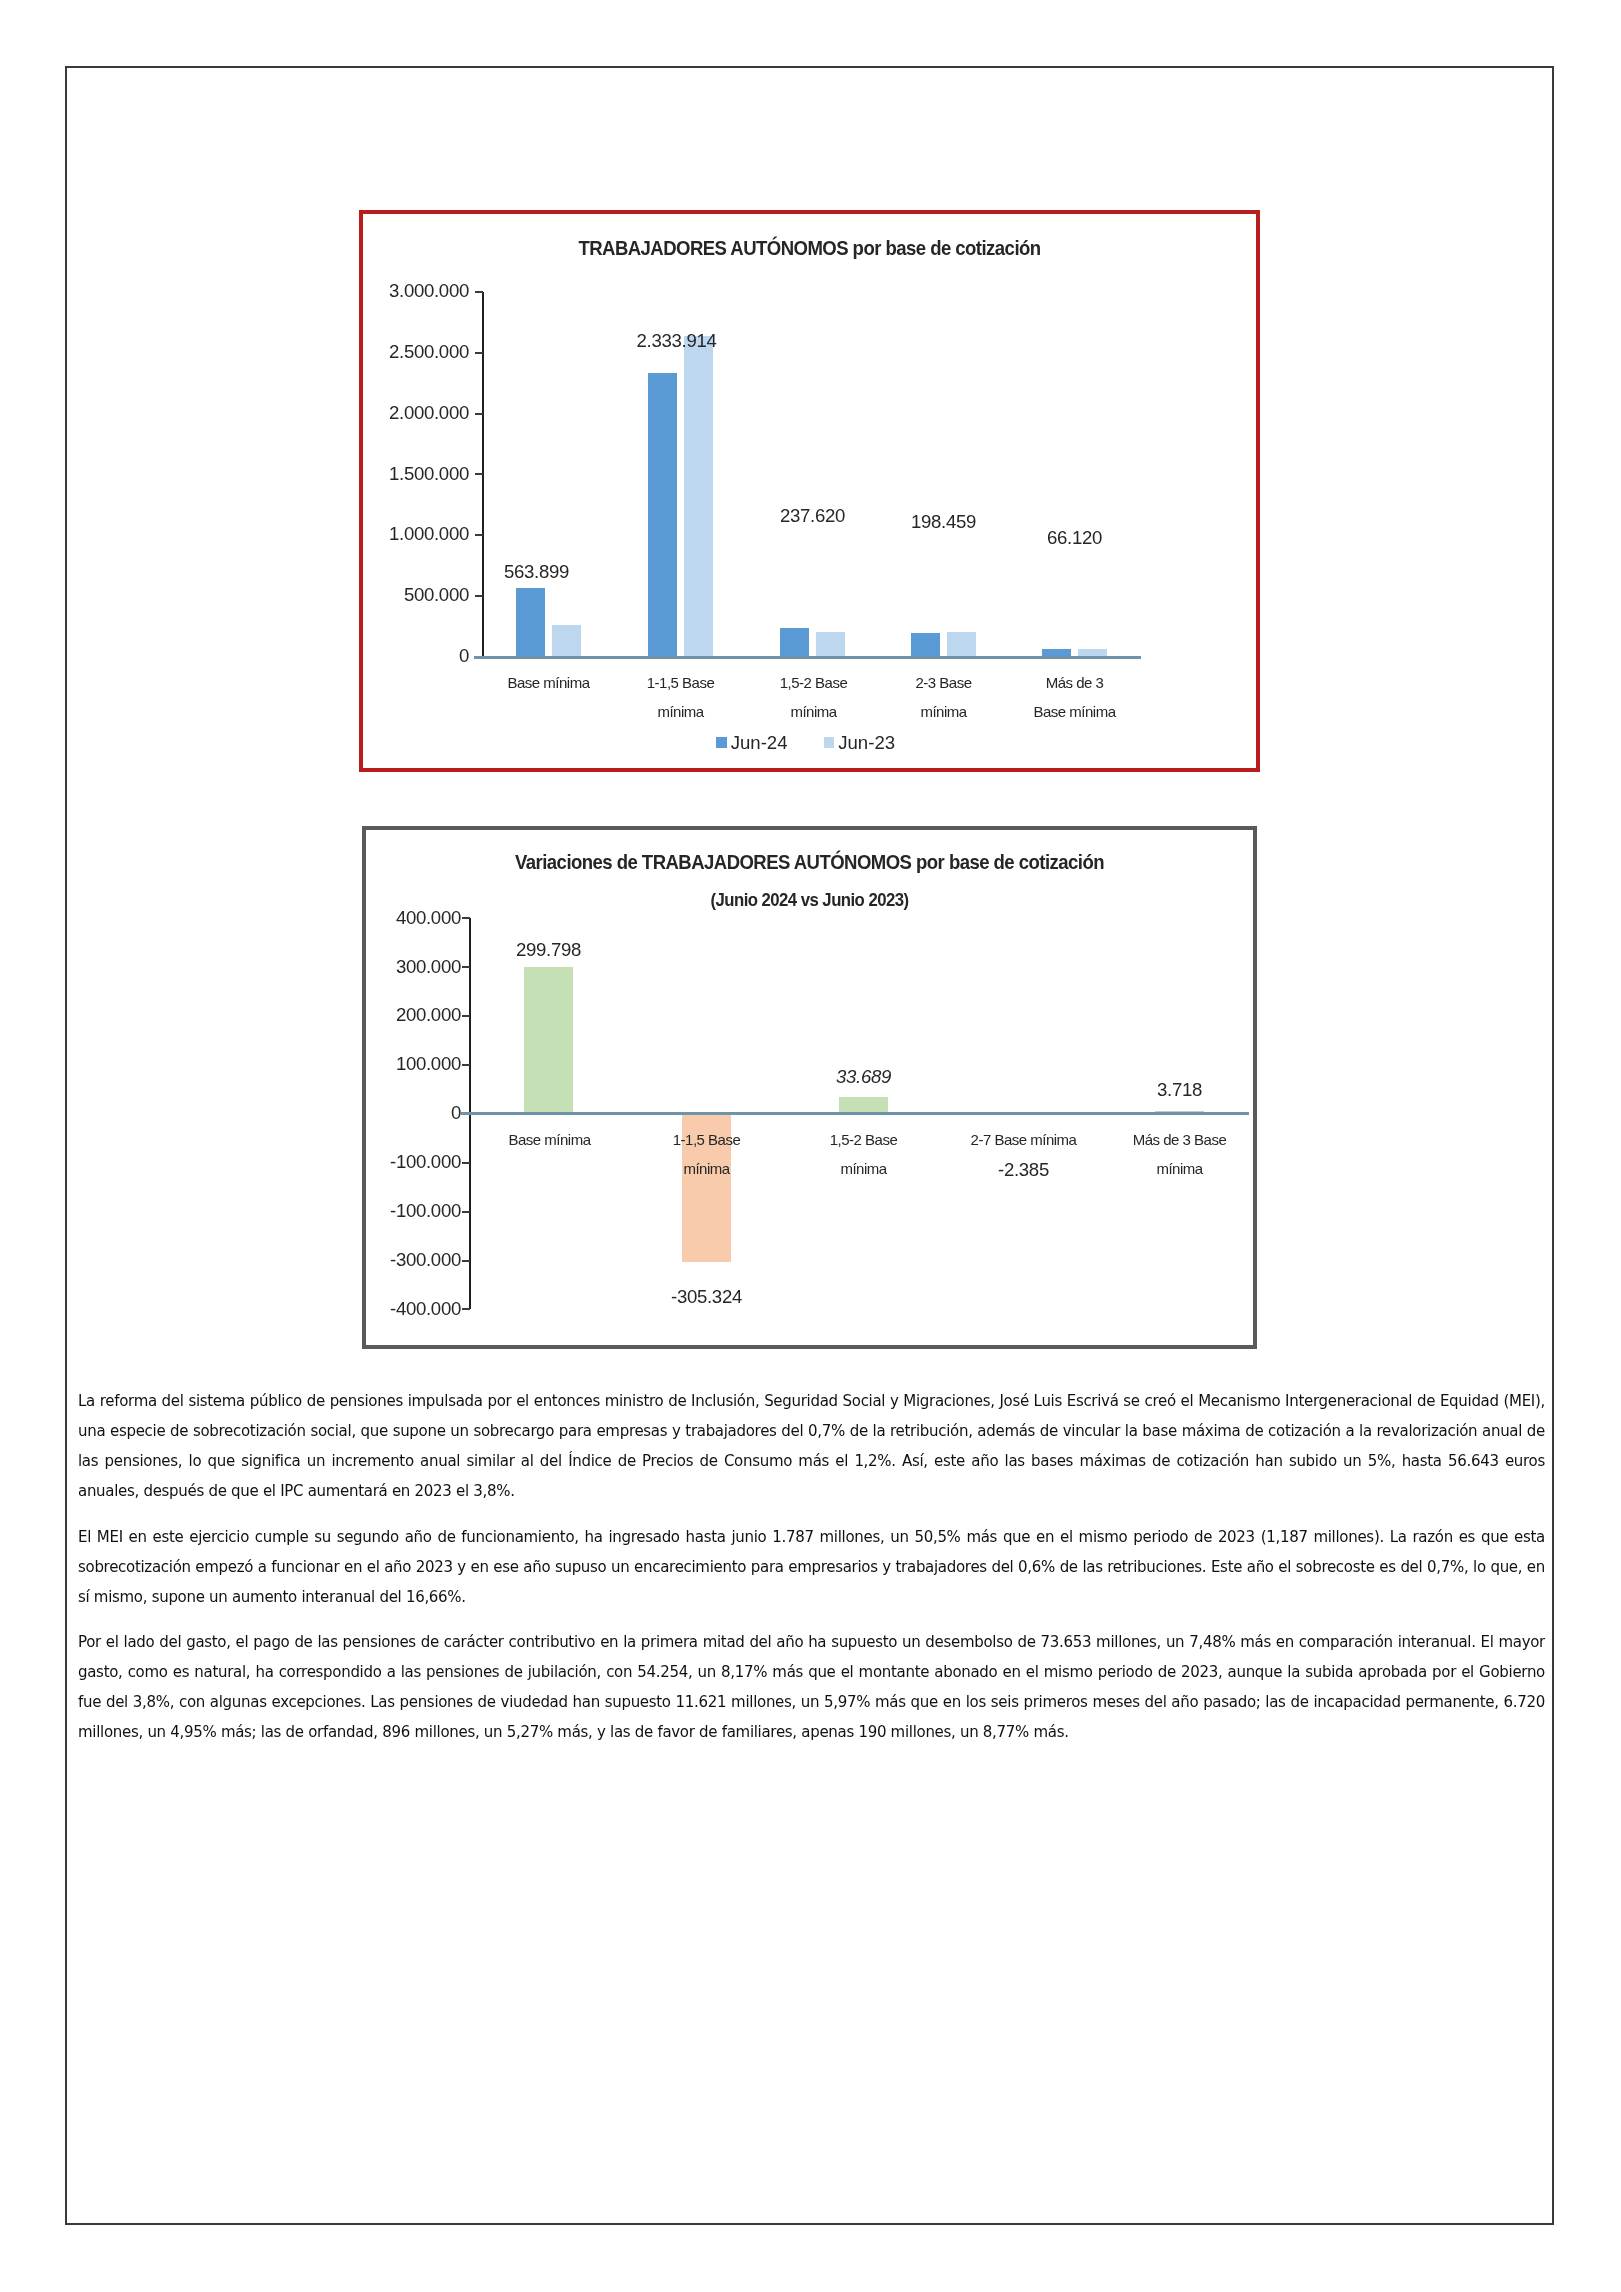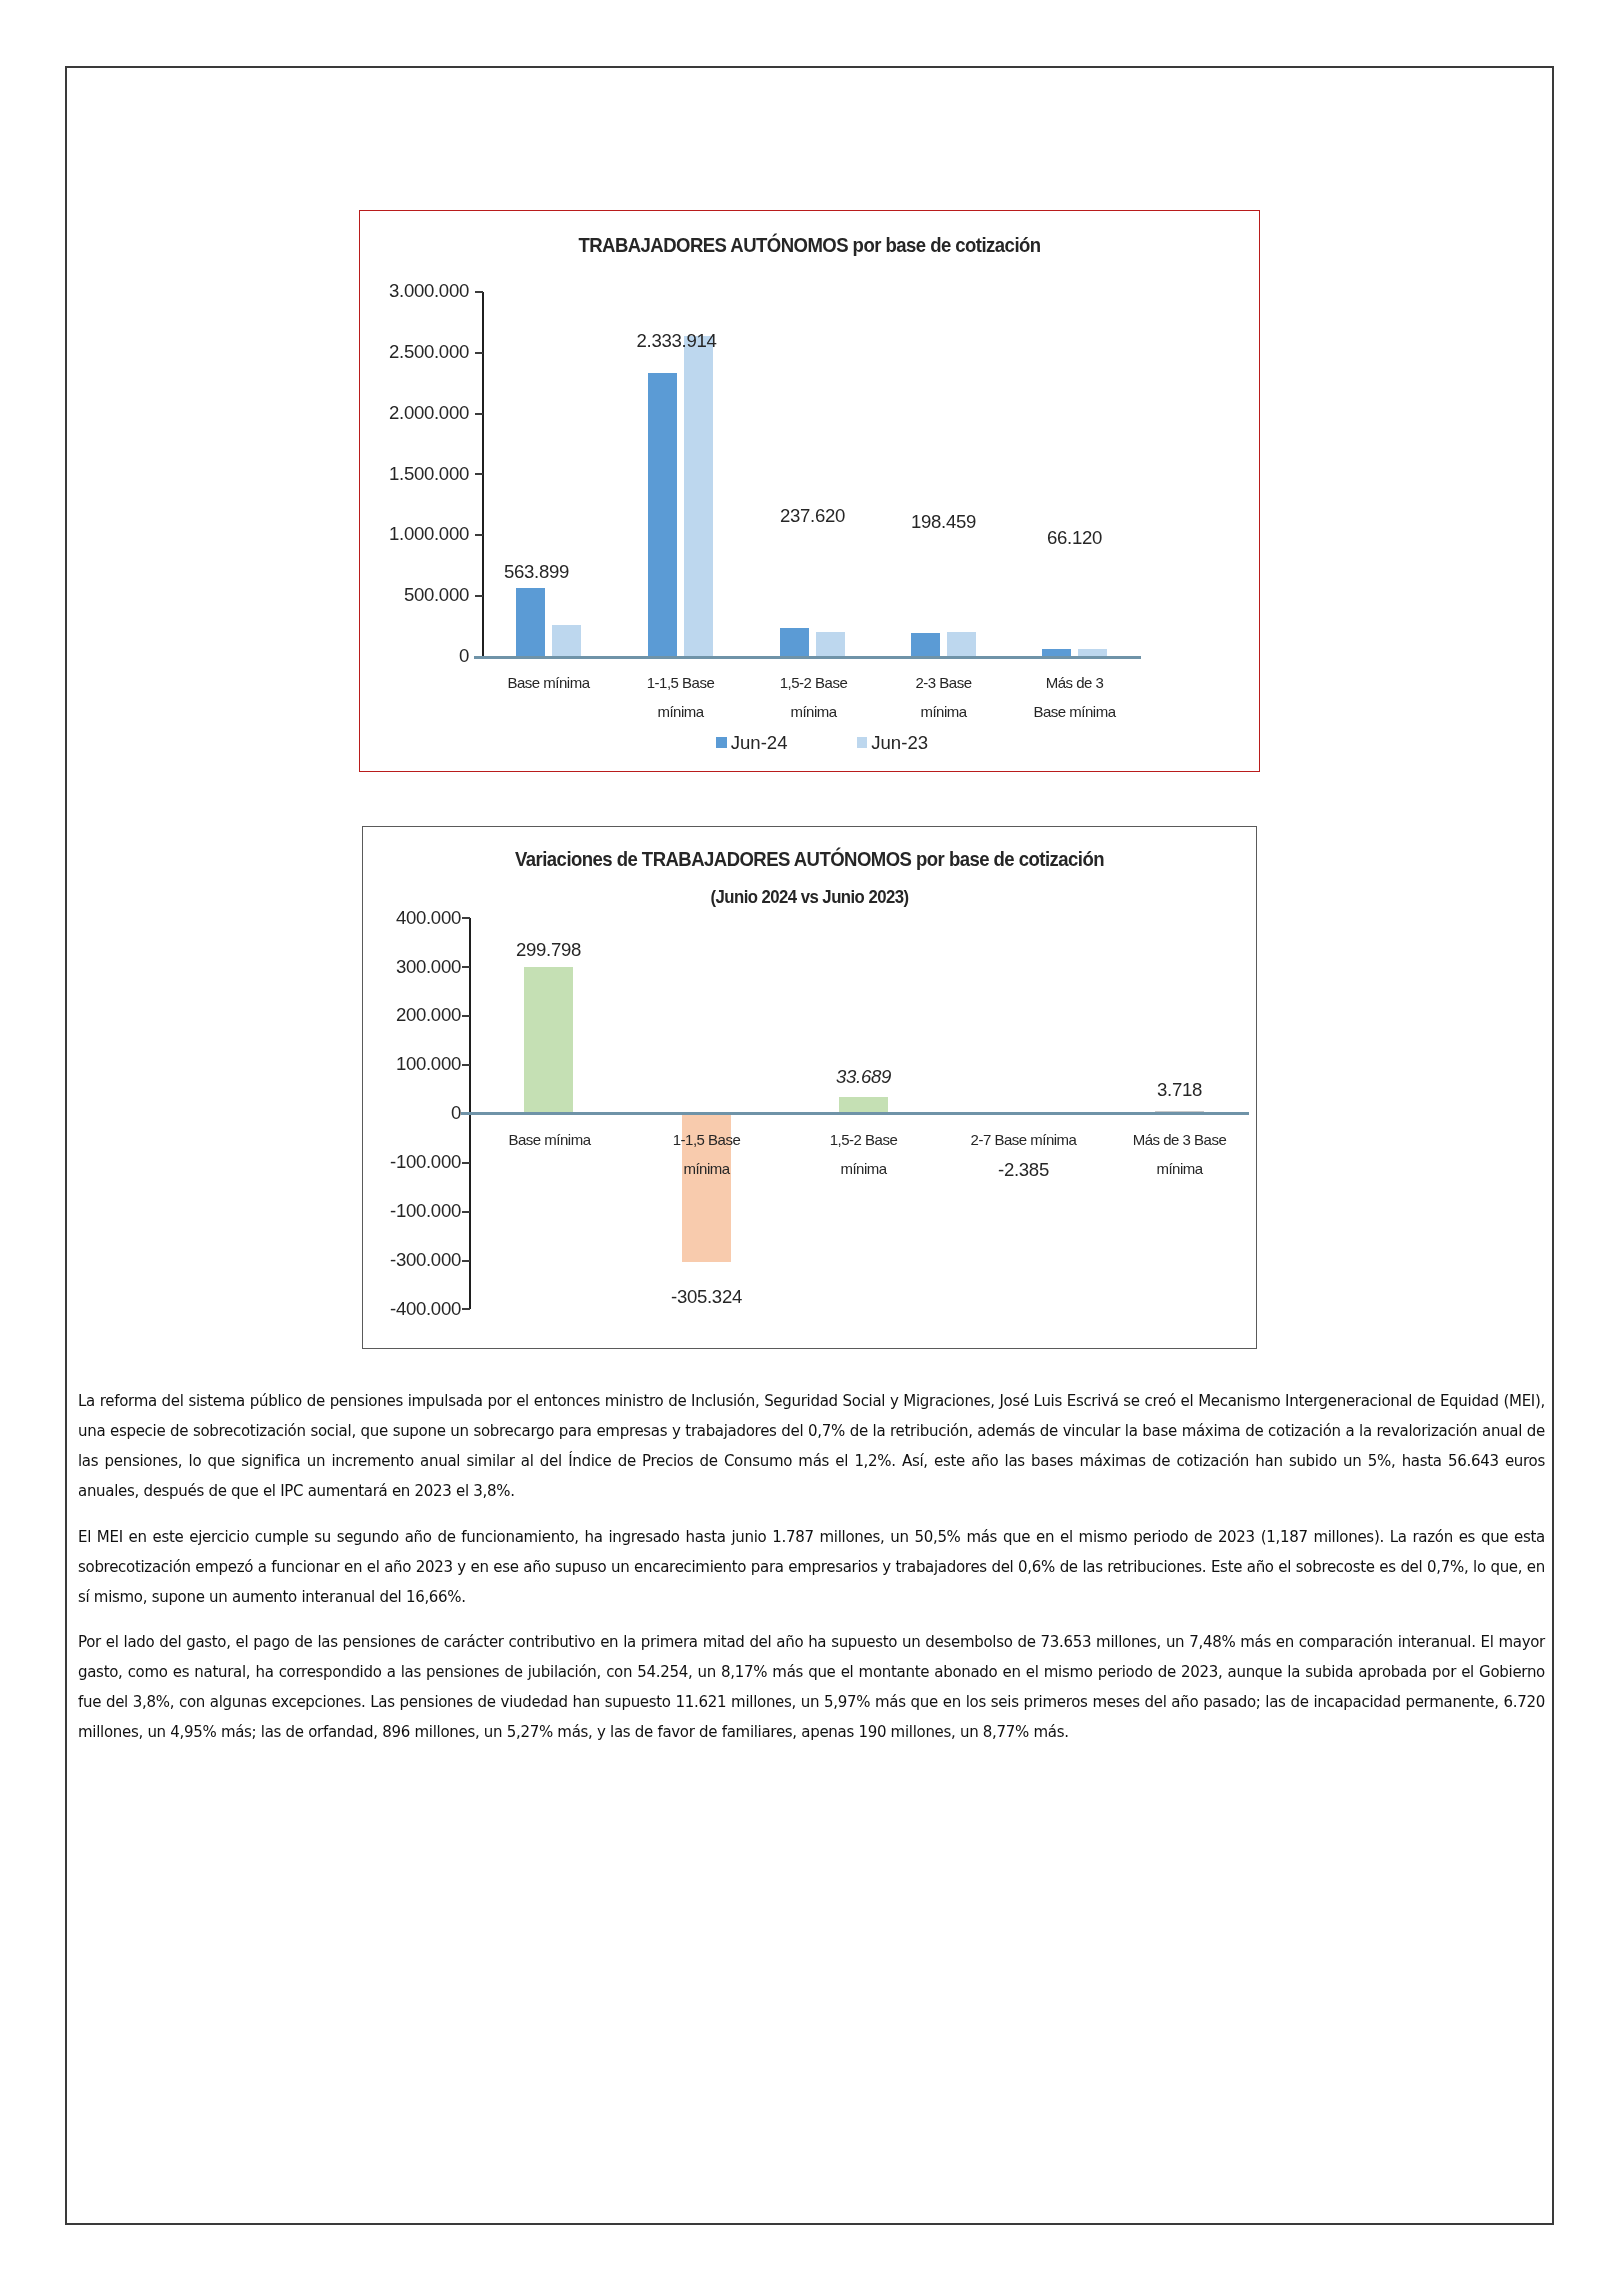--- a/index.html
+++ b/index.html
@@ -1,20 +1,20 @@
 <!DOCTYPE html>
 <html><head>
 <meta charset="utf-8">
 <style>
   html, body { margin: 0; padding: 0; background: #ffffff; }
   body { width: 1621px; height: 2293px; position: relative; overflow: hidden;
          font-family: "DejaVu Sans", sans-serif; color: #000; }
   .page-frame { position: absolute; left: 65px; top: 66px; width: 1489px; height: 2159px;
                 border: 2px solid #3a3a3a; box-sizing: border-box; }
-  .chart-box { position: absolute; border: 1px solid #b91c1c; box-sizing: border-box; background: #fff; }
+  .chart-box { position: absolute; border: 4px solid #b91c1c; box-sizing: border-box; background: #fff; }
   .chart-box.c2 { border-color: #5a5a5a; }
   .chart-title { position: absolute; left: 0; right: 0; text-align: center;
                  font-family: "Liberation Sans", sans-serif; font-weight: bold; font-size: 20.6px;
                  color: #262626; letter-spacing: -0.6px; transform: scaleX(0.9); }
   .tick-label { position: absolute; font-family: "Liberation Sans", sans-serif; font-size: 18.6px;
                 color: #262626; text-align: right; width: 108px; letter-spacing: -0.3px; }
   .cat-label { position: absolute; font-family: "Liberation Sans", sans-serif; font-size: 15px;
                color: #262626; text-align: center; line-height: 29px; width: 167px; letter-spacing: -0.5px; }
   .data-label { position: absolute; font-family: "Liberation Sans", sans-serif; font-size: 18.6px;
                 color: #262626; text-align: center; width: 137px; letter-spacing: -0.3px; }
@@ -81,21 +81,21 @@
       <div>mínima</div>
     </div>
     <div class="bar" style="left: 1042px; top: 649px; width: 29px; height: 8px; background: rgb(91, 155, 213);"></div>
     <div class="bar" style="left: 1078px; top: 649px; width: 29px; height: 7.4px; background: rgb(189, 215, 238);"></div>
     <div class="data-label" style="left: 1006px; top: 527px;">66.120</div>
     <div class="cat-label" style="left: 991px; top: 668px;">
       <div>Más de 3</div>
       <div>Base mínima</div>
     </div>
     <div class="axis-h" style="left: 474px; top: 656px; width: 667px;"></div>
-    <div class="legend" style="left: 716px; top: 732px;"><span style="margin-right: 69px;"><span class="sw" style="background: rgb(91, 155, 213);"></span><span>Jun-24</span></span><span style="margin-right: 0px;"><span class="sw" style="background: rgb(189, 215, 238);"></span><span>Jun-23</span></span></div>
+    <div class="legend" style="left: 716px; top: 732px;"><span style="margin-right: 36px;"><span class="sw" style="background: rgb(91, 155, 213);"></span><span>Jun-24</span></span><span style="margin-right: 0px;"><span class="sw" style="background: rgb(189, 215, 238);"></span><span>Jun-23</span></span></div>
   </div>
 
 <div class="chart-box c2" style="left:362px; top:826px; width:895px; height:523px;">
   <div class="chart-title" style="top:19.6px;">Variaciones de TRABAJADORES AUTÓNOMOS por base de cotización</div>
   <div class="chart-title" style="top:59px; font-size:18.6px;">(Junio 2024 vs Junio 2023)</div>
 </div>
 <div id="chart2-layer">
     <div class="axis-v" style="left: 469px; top: 918px; height: 391px;"></div>
     <div class="tick" style="left: 462px; top: 917px;"></div>
     <div class="tick-label" style="left: 353px; top: 907px;">400.000</div>

